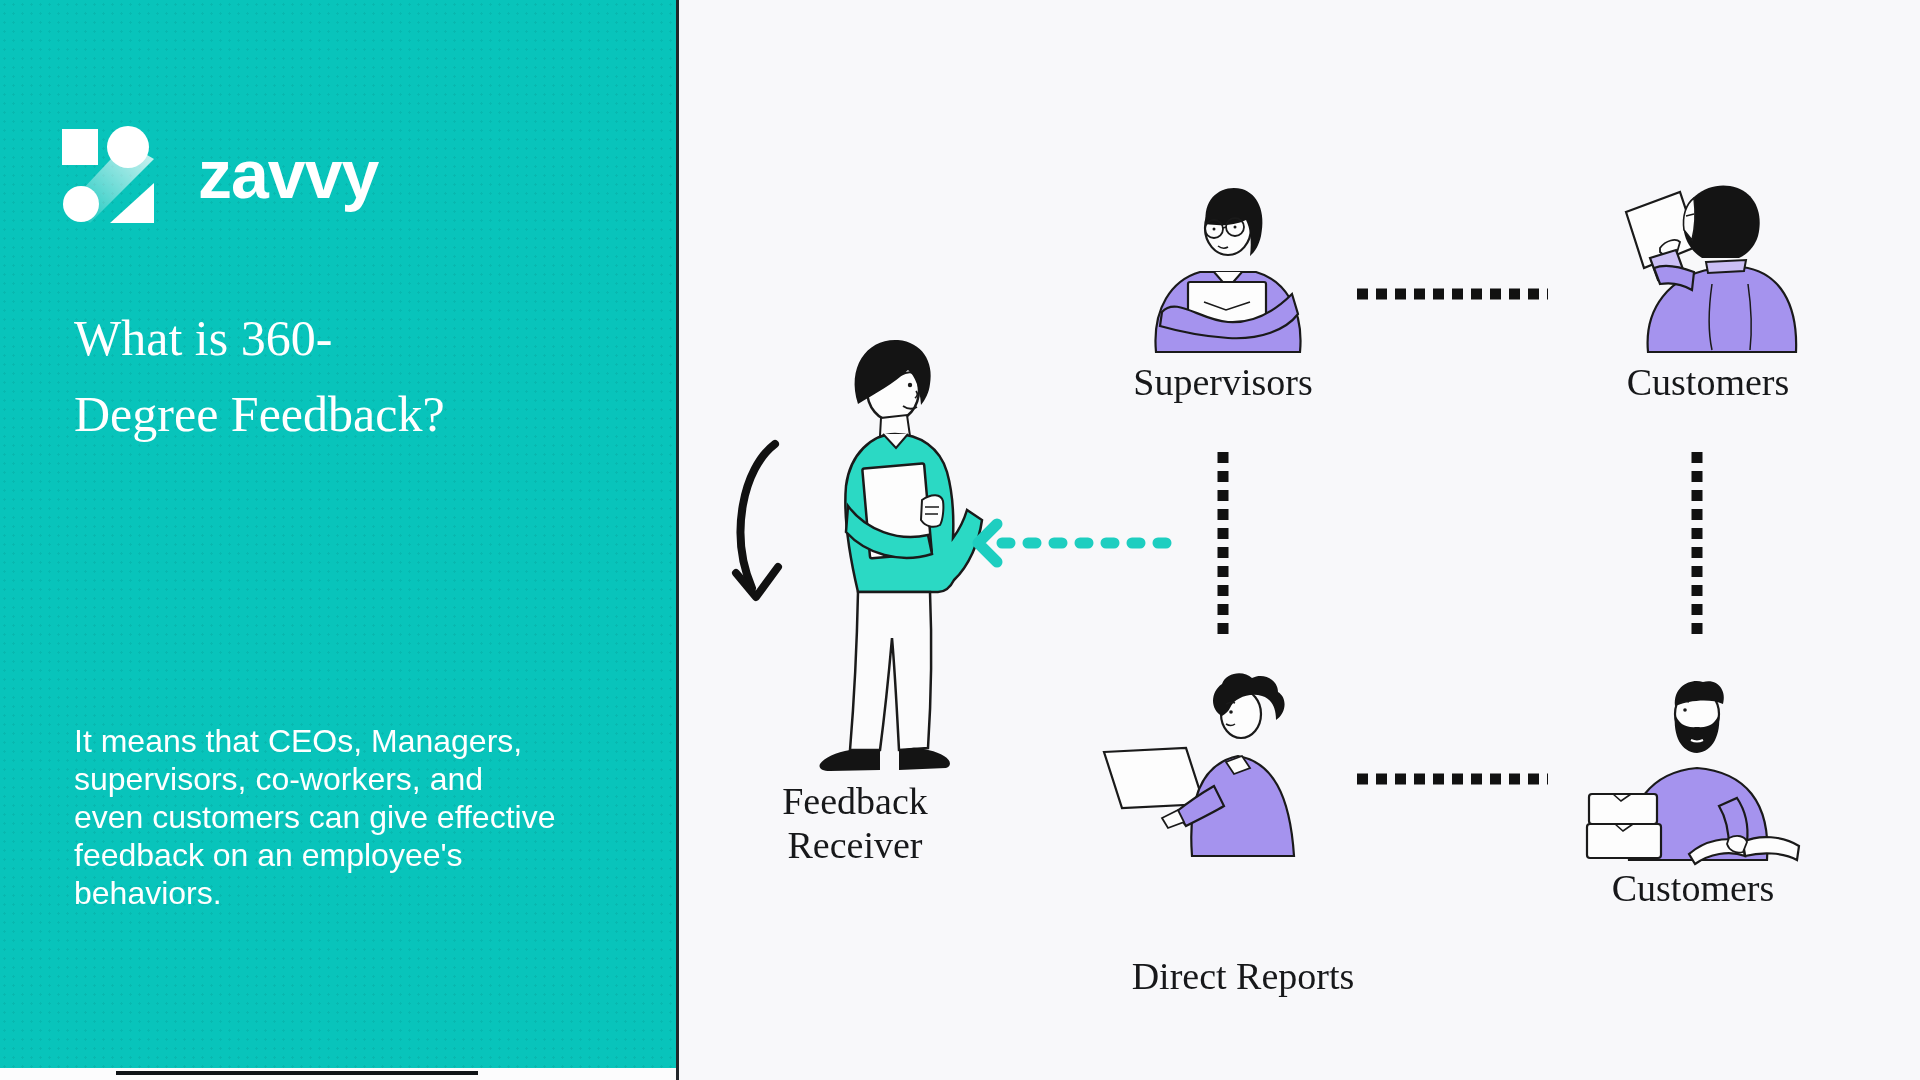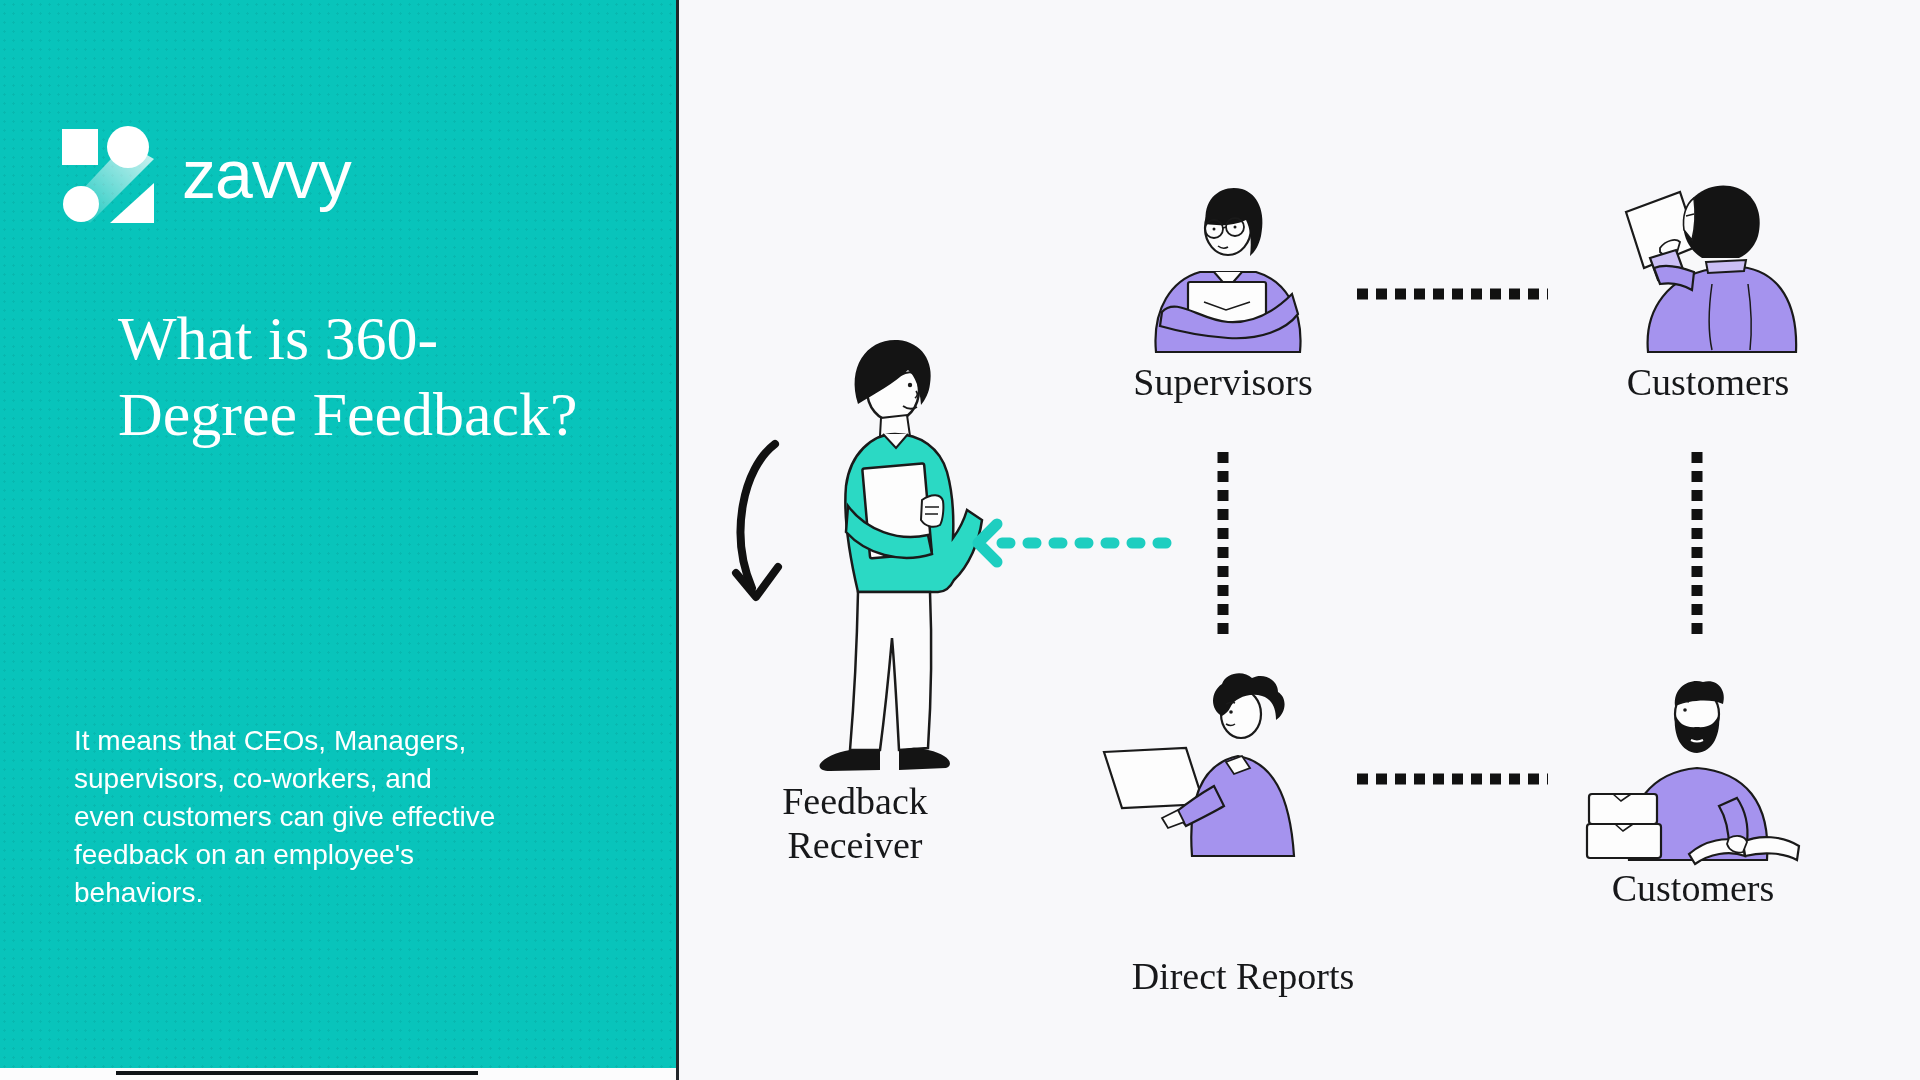--- a/index.html
+++ b/index.html
@@ -15,32 +15,32 @@
     background-size:9px 9px;
   }
   #panel-divider{position:absolute;left:676px;top:0;width:3px;height:1080px;background:#21272b;}
   #bottom-strip{position:absolute;left:0;top:1068px;width:676px;height:12px;background:#fcfcfd;}
   #bottom-line{position:absolute;left:116px;top:1071px;width:362px;height:4px;background:#101418;}
 
   
   #brand{position:absolute;left:62px;top:125px;display:flex;align-items:center;}
   #logo-mark{width:92px;height:98px;}
   #wordmark{
-    margin-left:28px;color:#ffffff;font-weight:400;font-size:68px;line-height:98px;
+    margin-left:44px;color:#ffffff;font-weight:700;font-size:68px;line-height:98px;
     letter-spacing:-1px;font-family:"Liberation Sans",sans-serif;text-align:right;
   }
   
   #panel-title{
     position:absolute;left:74px;top:300px;width:580px;
     color:#ffffff;font-family:"Liberation Serif","DejaVu Serif",serif;
-    font-size:62px;line-height:76px;white-space:pre-line;font-weight:400;margin-left:44px;
+    font-size:50px;line-height:76px;white-space:pre-line;font-weight:400;
   }
   #panel-description{
     position:absolute;left:74px;top:722px;width:540px;
-    color:#ffffff;font-size:28px;line-height:38px;white-space:pre-line;font-weight:400;
+    color:#ffffff;font-size:32px;line-height:38px;white-space:pre-line;font-weight:400;
   }
 
   
   .node-label{
     position:absolute;transform:translateX(-50%);
     color:#17181a;font-family:"Liberation Serif","DejaVu Serif",serif;
     font-size:38px;line-height:44px;text-align:center;white-space:pre-line;
   }
   .fig{position:absolute;}
   svg{display:block;overflow:visible;}

